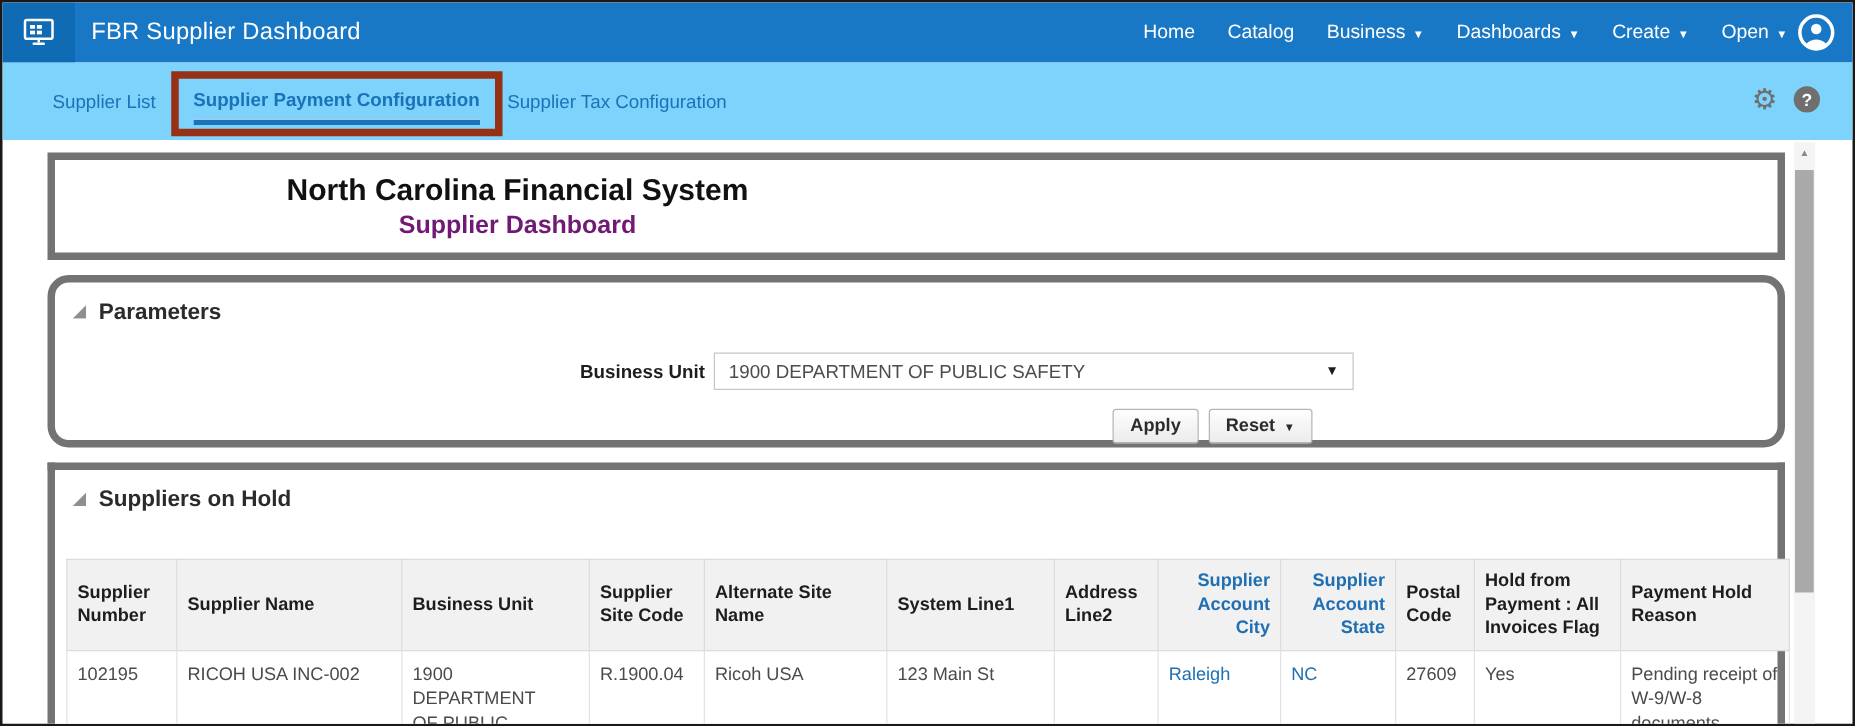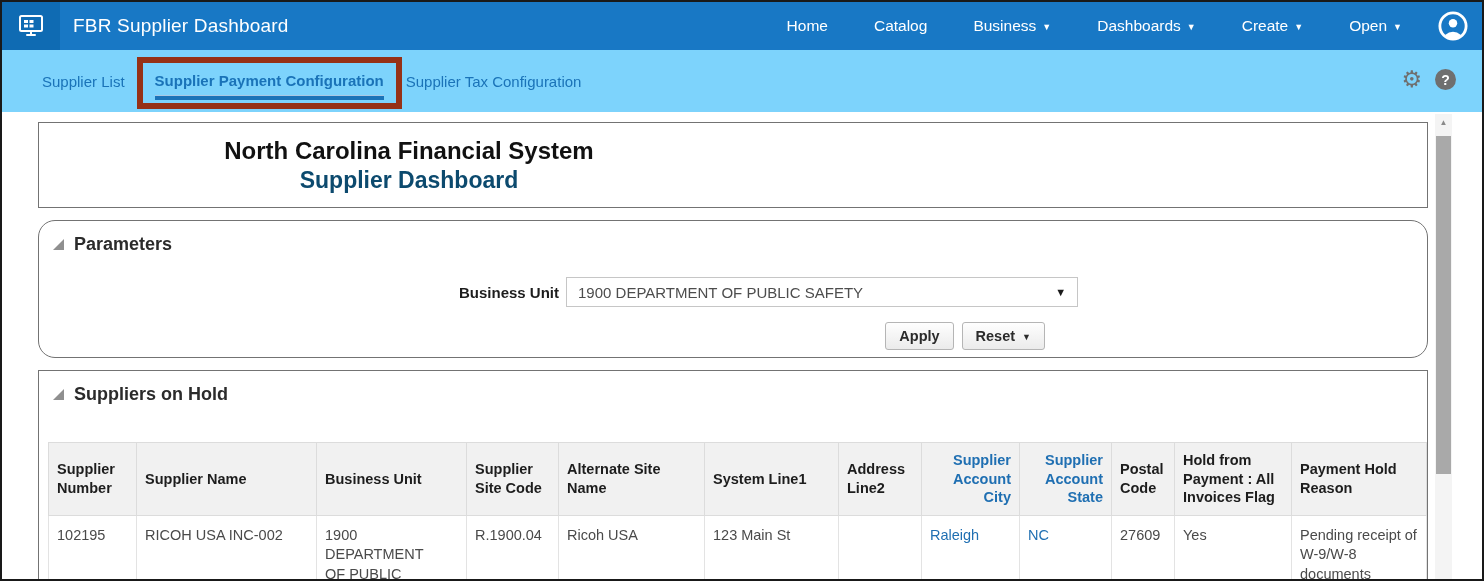--- a/index.html
+++ b/index.html
@@ -10,40 +10,40 @@
   html,body{margin:0;padding:0;}
   body{
     width:1484px;height:581px;overflow:hidden;background:#fff;
     font-family:"Liberation Sans","DejaVu Sans",sans-serif;color:#1d1d1d;
     border:2px solid #191919;position:relative;
   }
   
   .topbar{height:48px;background:var(--topbar-blue);display:flex;align-items:center;}
   .brand-square{width:58px;height:48px;background:var(--brand-square-blue);display:flex;align-items:center;justify-content:center;flex:0 0 auto;}
   .app-title{color:#fff;font-size:19px;margin-left:13px;letter-spacing:.2px;}
-  .topnav{margin-left:auto;display:flex;align-items:center;gap:46px;margin-right:36px;}
+  .topnav{margin-left:auto;display:flex;align-items:center;gap:26px;margin-right:8px;}
   .topnav a{color:#fff;text-decoration:none;font-size:15.5px;display:flex;align-items:center;gap:6px;cursor:pointer;}
   .caret{font-size:9px;position:relative;top:1px;}
   .avatar{width:30px;height:30px;margin-right:14px;flex:0 0 auto;cursor:pointer;}
   
   .tabbar{height:62px;display:flex;align-items:center;padding-left:40px;position:relative;background:#7dd3fc;}
   .tab{color:var(--link-blue);font-size:15px;text-decoration:none;cursor:pointer;}
   .annotation-box{border:6px solid var(--annotation-red);margin:0 4px 0 12px;padding:9px 12px 0 12px;position:relative;top:2px;text-align:right;}
   .tab-active{font-weight:bold;display:inline-block;padding-bottom:7px;border-bottom:4px solid var(--link-blue);box-shadow:0 -1px 0 0 #a8c8e4 inset;margin-bottom:3px;}
   .tabbar-icons{position:absolute;right:26px;top:18px;display:flex;align-items:center;gap:13px;}
   .gear{font-size:23px;color:#6f6f6f;line-height:1;cursor:pointer;}
   .help{width:21px;height:21px;border-radius:50%;background:#6f6f6f;color:#fff;font-weight:bold;font-size:14px;display:flex;align-items:center;justify-content:center;cursor:pointer;}
   
   .content{position:relative;height:467px;padding-top:10px;}
-  .card{border:1px solid #737373;margin:0 54px 12px 36px;background:#fff;}
+  .card{border:6px solid #737373;margin:0 54px 12px 36px;background:#fff;}
   
   .heading-card{height:86px;display:flex;align-items:center;}
   .heading-wrap{width:740px;text-align:center;}
   .heading-wrap h1{margin:0;font-size:24px;color:#111;}
-  .heading-wrap h2{margin:2px 0 0;font-size:23px;color:#0c4a6e;}
+  .heading-wrap h2{margin:2px 0 0;font-size:20px;color:#701a75;}
   
   .section-head{display:flex;align-items:center;gap:10px;padding:13px 0 0 14px;font-size:18px;font-weight:bold;color:#2b2b2b;cursor:pointer;}
   .disclosure{width:11px;height:11px;background:#8f8f8f;clip-path:polygon(100% 0,100% 100%,0 100%);flex:0 0 auto;}
   .params-card{height:138px;border-radius:17px;}
   .param-row{display:flex;align-items:center;margin:22px 0 0 420px;}
   .param-label{font-weight:bold;font-size:15px;margin-right:7px;white-space:nowrap;}
   .dropdown{width:512px;height:30px;border:1px solid #c6c6c6;background:#fff;display:flex;align-items:center;justify-content:space-between;padding:0 11px;font-size:15px;color:#4d4d4d;cursor:pointer;}
   .dd-arrow{font-size:11px;color:#1b1b1b;}
   .param-actions{width:1006px;display:flex;justify-content:flex-end;gap:8px;margin-top:15px;}
   .btn{padding:5px 13px;font-family:inherit;font-size:14.5px;font-weight:bold;color:#2b2b2b;background:linear-gradient(#fefefe,#ebebeb);border:1px solid #b5b5b5;border-radius:3px;cursor:pointer;display:flex;align-items:center;gap:7px;}

